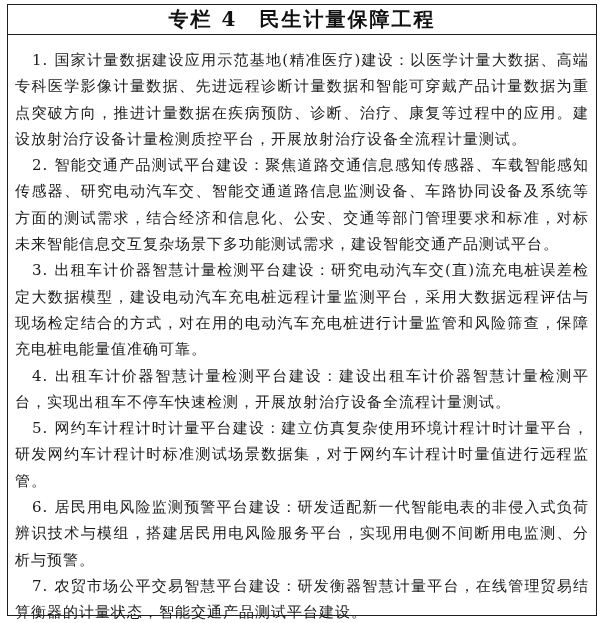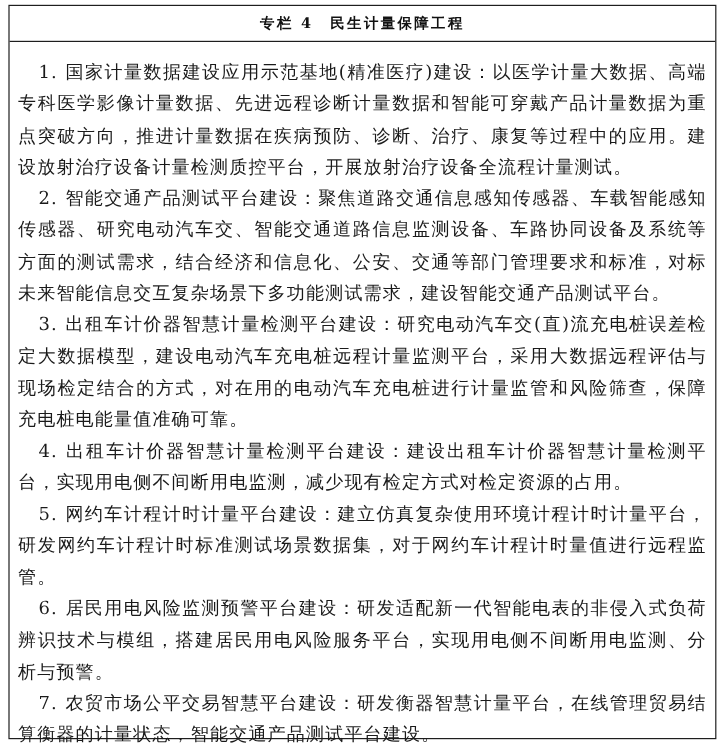--- a/index.html
+++ b/index.html
@@ -29,21 +29,21 @@
   }
   .panel-header {
     height: 30px;
     border-bottom: 1px solid #1e1e1e;
     display: flex;
     align-items: center;
     justify-content: center;
     box-sizing: border-box;
   }
   .panel-title {
-    font-size: 12px;
+    font-size: 20px;
     font-weight: bold;
     color: #111111;
     letter-spacing: 2px;
     white-space: pre;
   }
   .panel-body {
     padding: 12px 7px 0 7px;
   }
   .para {
     margin: 0;
@@ -78,21 +78,21 @@
 
       <p class="para">
         <span class="para-num">2.</span><span>智能交通产品测试平台建设：聚焦道路交通信息感知传感器、车载智能感知传感器、研究电动汽车交、智能交通道路信息监测设备、车路协同设备及系统等方面的测试需求，结合经济和信息化、公安、交通等部门管理要求和标准，对标未来智能信息交互复杂场景下多功能测试需求，建设智能交通产品测试平台。</span>
       </p>
 
       <p class="para">
         <span class="para-num">3.</span><span>出租车计价器智慧计量检测平台建设：研究电动汽车交(直)流充电桩误差检定大数据模型，建设电动汽车充电桩远程计量监测平台，采用大数据远程评估与现场检定结合的方式，对在用的电动汽车充电桩进行计量监管和风险筛查，保障充电桩电能量值准确可靠。</span>
       </p>
 
       <p class="para">
-        <span class="para-num">4.</span><span>出租车计价器智慧计量检测平台建设：建设出租车计价器智慧计量检测平台，实现用电侧不间断用电监测，减少现有检定方式对检定资源的占用。</span>
+        <span class="para-num">4.</span><span>出租车计价器智慧计量检测平台建设：建设出租车计价器智慧计量检测平台，实现出租车不停车快速检测，开展放射治疗设备全流程计量测试。</span>
       </p>
 
       <p class="para">
         <span class="para-num">5.</span><span>网约车计程计时计量平台建设：建立仿真复杂使用环境计程计时计量平台，研发网约车计程计时标准测试场景数据集，对于网约车计程计时量值进行远程监管。</span>
       </p>
 
       <p class="para">
         <span class="para-num">6.</span><span>居民用电风险监测预警平台建设：研发适配新一代智能电表的非侵入式负荷辨识技术与模组，搭建居民用电风险服务平台，实现用电侧不间断用电监测、分析与预警。</span>
       </p>
 

